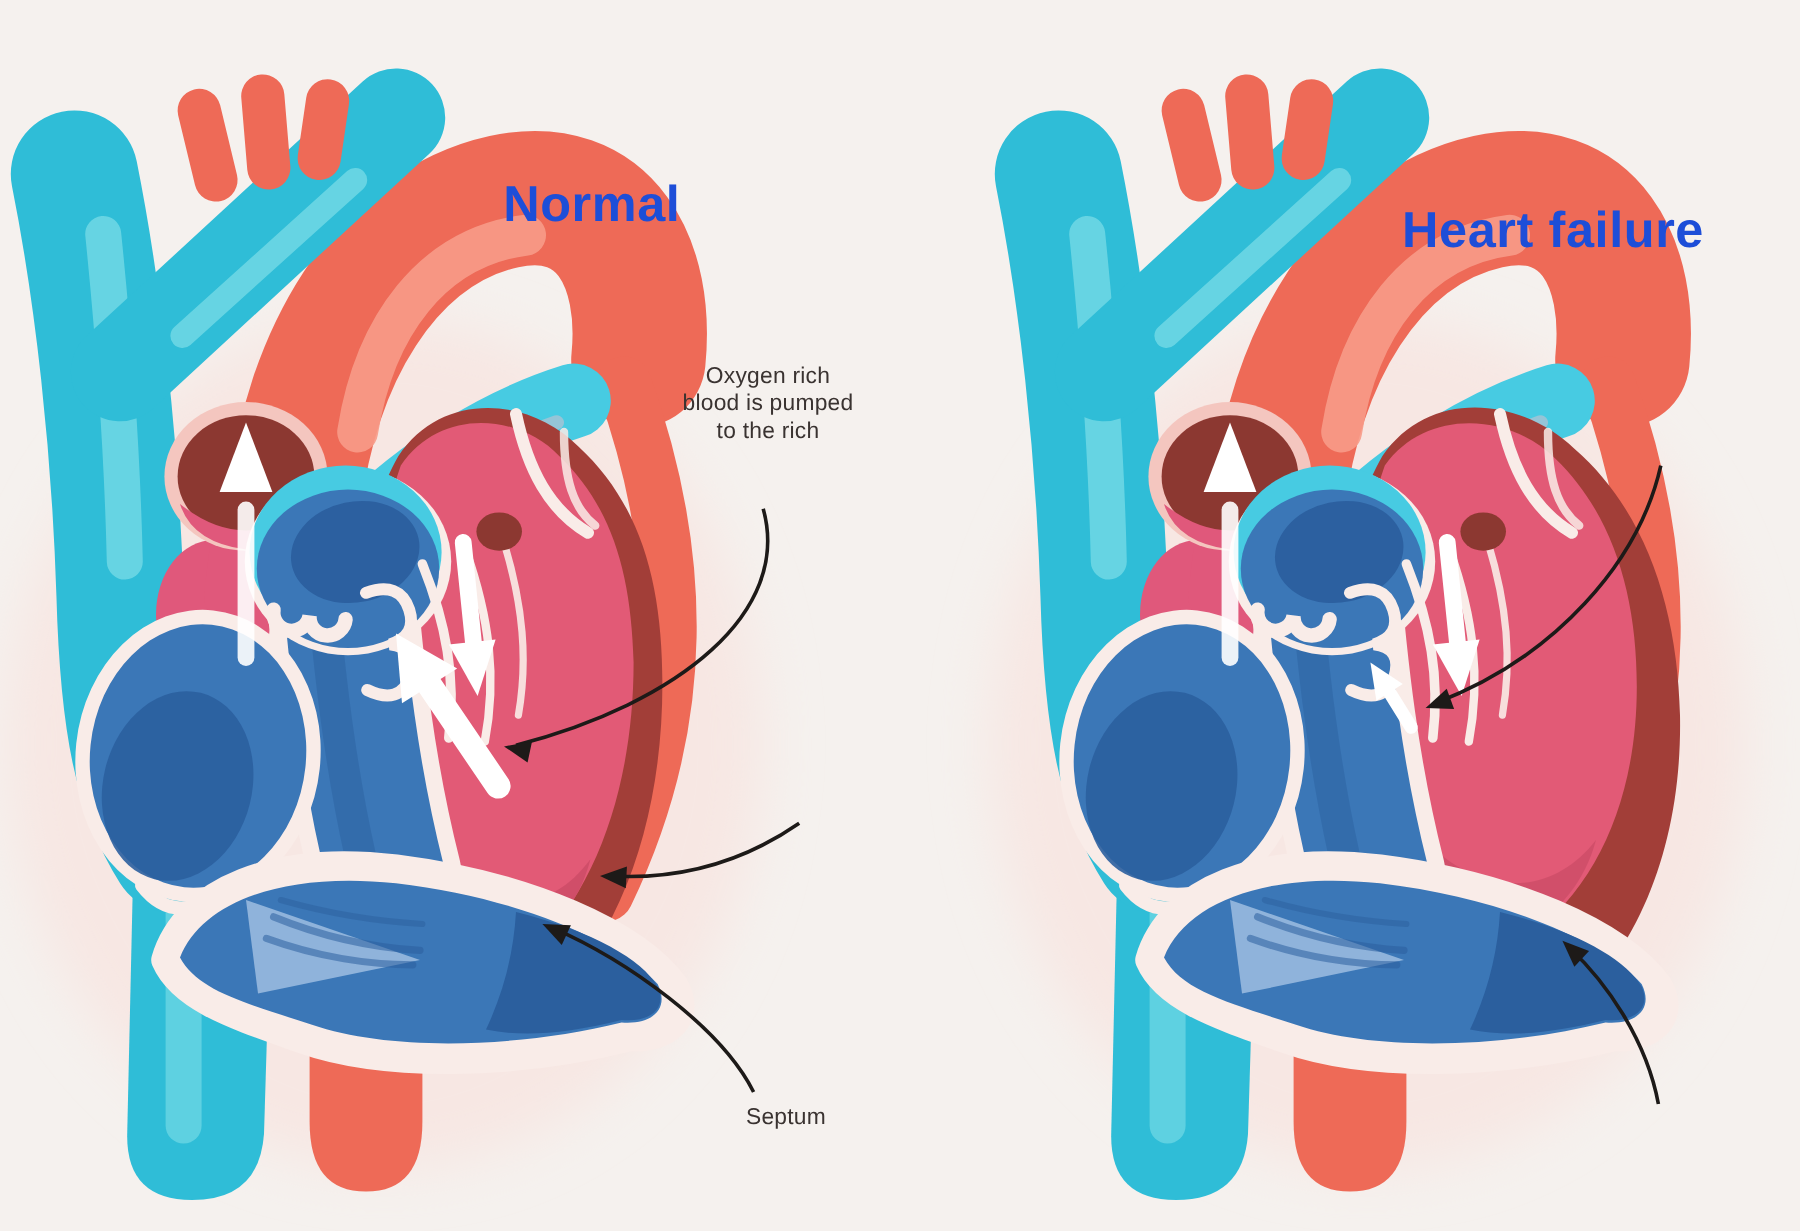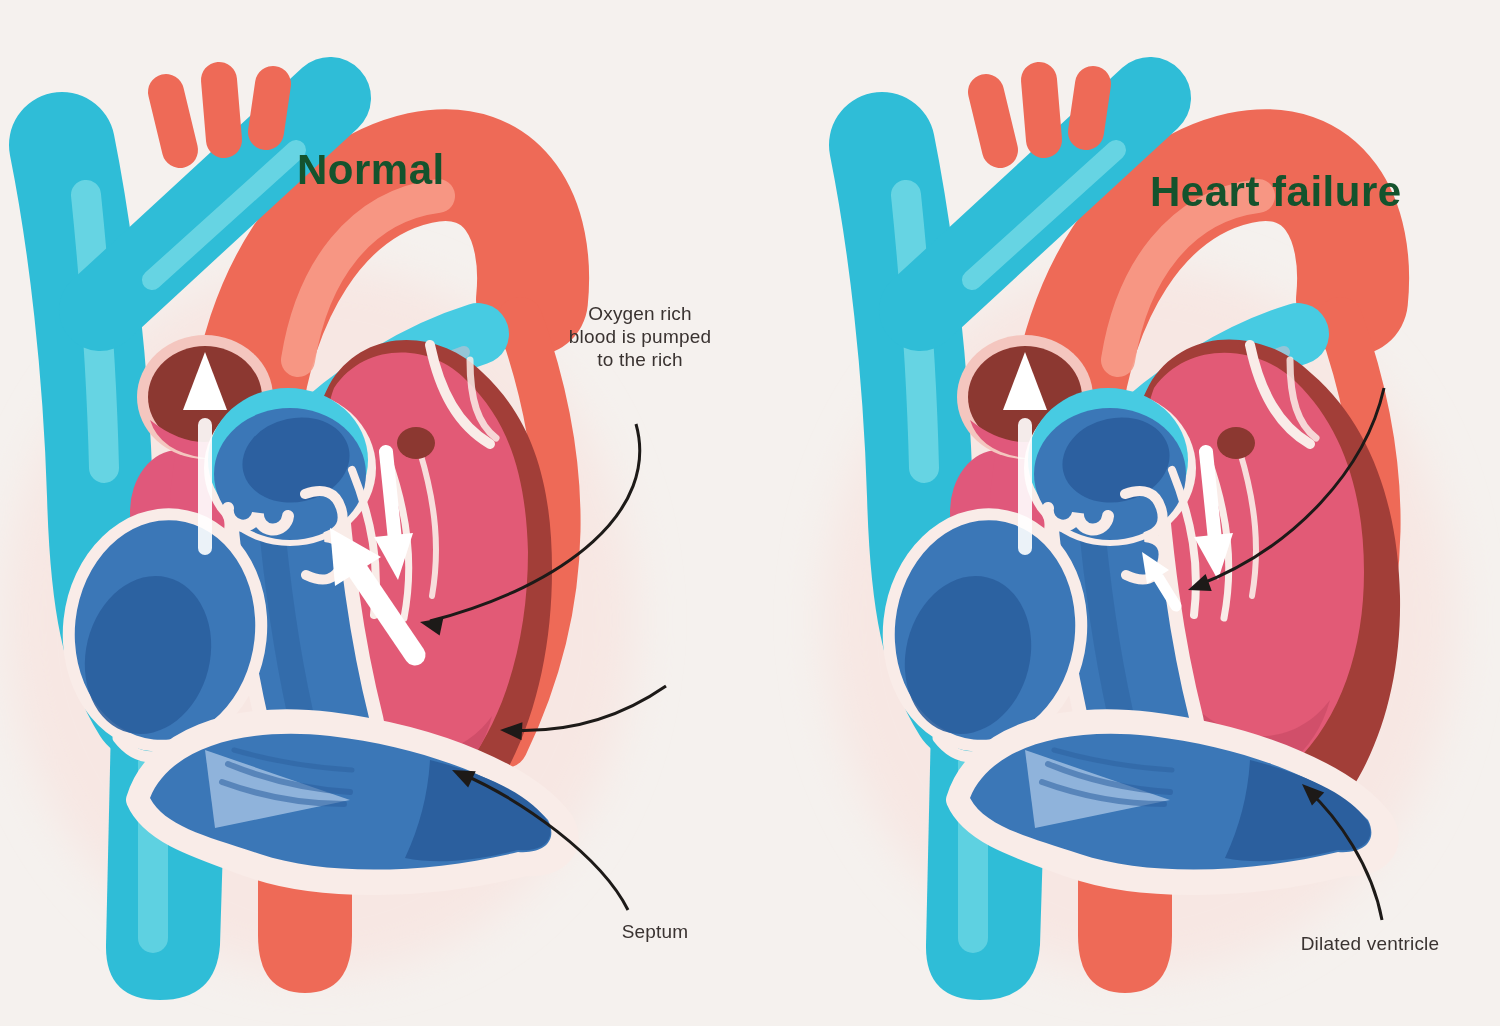--- a/index.html
+++ b/index.html
@@ -15,24 +15,24 @@
     position:absolute;
     color:#3a3331;
     font-size:19px;
     font-weight:400;
     line-height:1.2;
     text-align:center;
     letter-spacing:.2px;
   }
   .title{
     position:absolute;
-    color:#14532d;
+    color:#1d4ed8;
     font-size:42px;
     font-weight:700;
-    text-align:left;
+    text-align:right;
     letter-spacing:.5px;
   }
   .title-normal{left:297px;top:146px;width:270px;}
   .title-failure{left:1150px;top:144px;width:270px;margin-top:24px;}
   .lbl-oxygen{left:515px;top:303px;width:250px;}
   .lbl-left-ventricle{left:600px;top:630px;width:220px;}
   .lbl-septum{left:575px;top:921px;width:160px;}
   .lbl-reduced{left:1290px;top:303px;width:190px;}
   .lbl-dilated{left:1240px;top:933px;width:260px;}
 </style>
@@ -170,15 +170,14 @@
   <div class="title title-normal">Normal</div>
   <div class="title title-failure">Heart failure</div>
 
   <div class="lbl lbl-oxygen">
     <span style="display:block">Oxygen rich</span>
     <span style="display:block">blood is pumped</span>
     <span style="display:block">to the rich</span>
   </div>
   <div class="lbl lbl-septum">Septum</div>
 
-  <div class="lbl lbl-dilated">Dilated ventricle</div>
 
 </div>
 
 </body></html>

